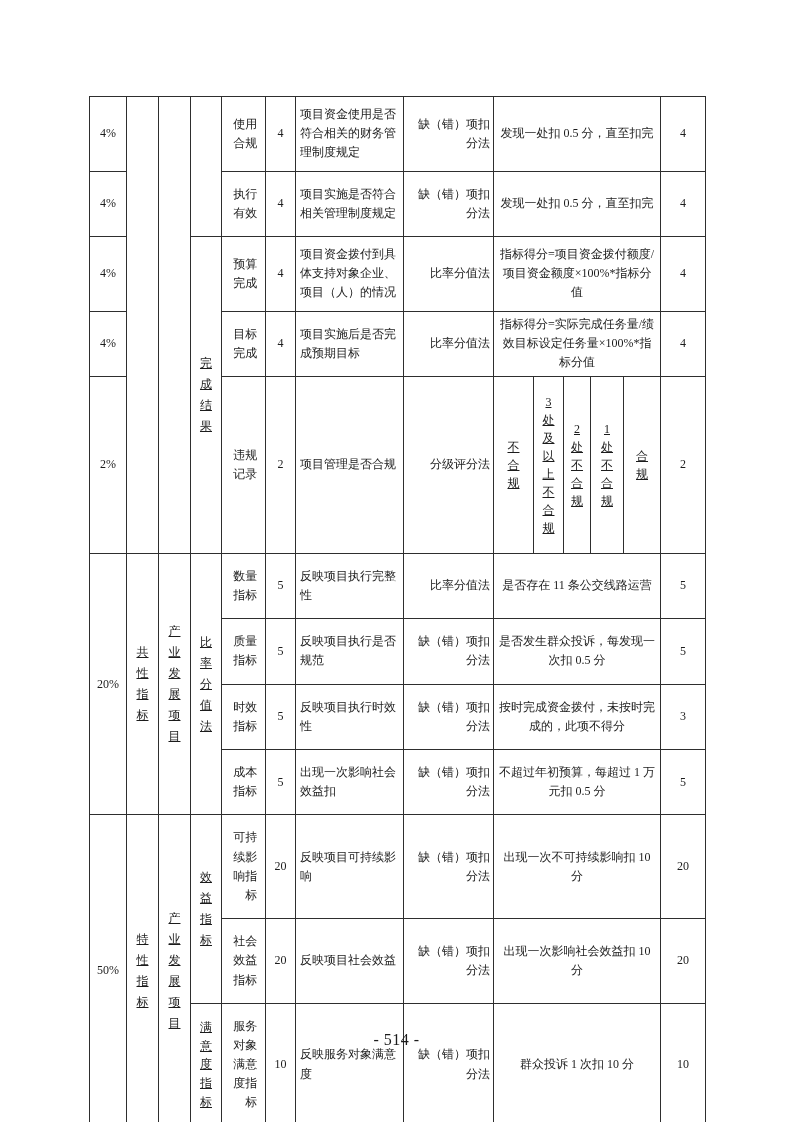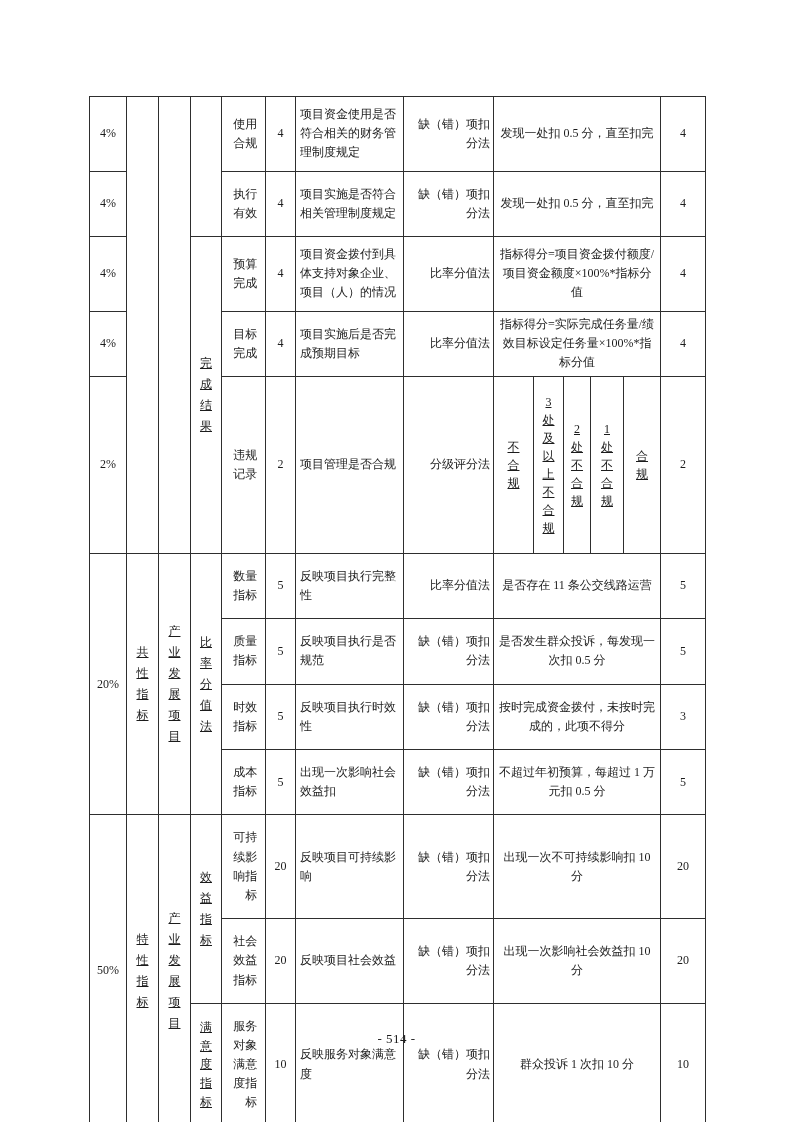--- a/index.html
+++ b/index.html
@@ -41,21 +41,21 @@
   td.grade .vtext { line-height: 1.5; }
   tr.hr1 { height: 61px; }  tr.hr2 { height: 44px; }
   tr.hr3 { height: 66px; }  tr.hr4 { height: 59px; }
   tr.hr5 { height: 165px; } tr.hr6 { height: 43px; }
   tr.hr7 { height: 43px; }  tr.hr8 { height: 44px; }
   tr.hr9 { height: 45px; }  tr.hr10 { height: 80px; }
   tr.hr11 { height: 65px; } tr.hr12 { height: 100px; }
   tr.hr13 { height: 40px; }
   .footer {
     position: absolute; left: 0; top: 1031px; width: 100%;
-    text-align: center; font-size: 13px; letter-spacing: 0.5px;
+    text-align: center; font-size: 16px; letter-spacing: 0.5px;
   }
 </style>
 </head>
 <body>
 
 <table class="eval">
   <colgroup>
     <col style="width:37px">
       <col style="width:32px">
       <col style="width:32px">

